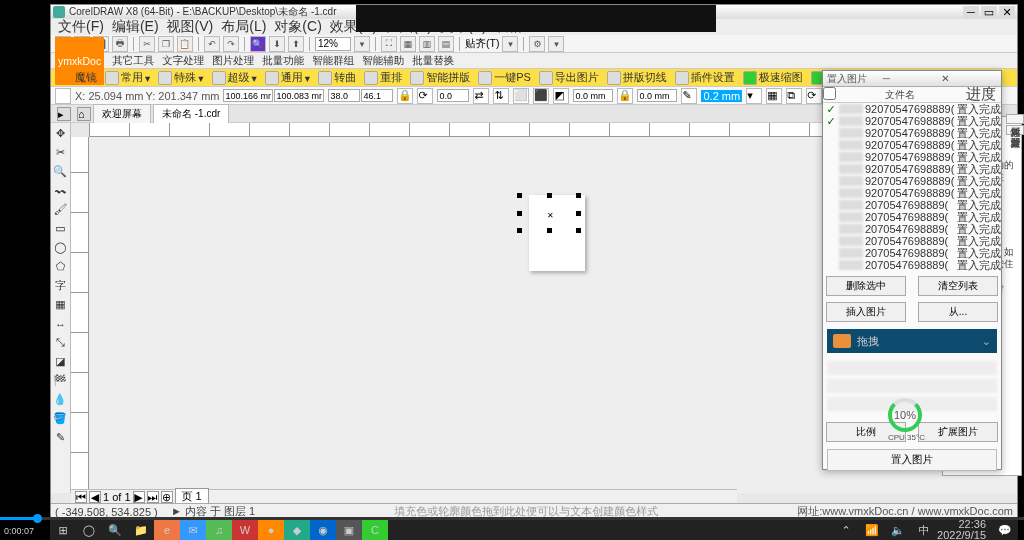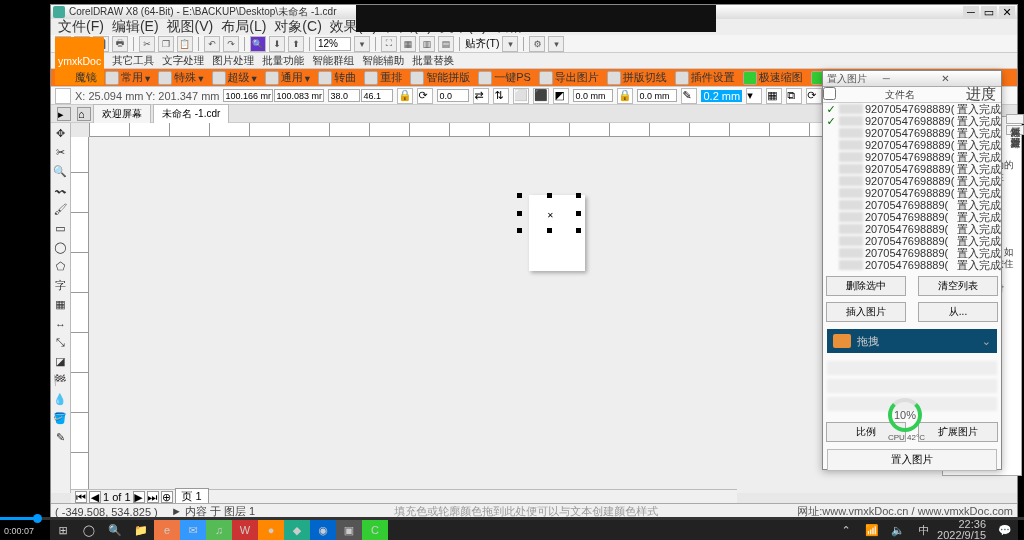--- a/index.html
+++ b/index.html
@@ -12,21 +12,21 @@
 .blackbar { position:absolute; left:305px; top:0; width:360px; height:27px; background:#111; z-index:5; }
 .menubar { height:16px; display:flex; align-items:center; padding-left:4px; gap:2px; background:#eee; }
 .menubar span { padding:0 3px; font-size:14px; color:#333; cursor:pointer; }
 .toolbar { height:18px; background:#f5f5f5; border-bottom:1px solid #ccc; display:flex; align-items:center; padding:0 4px; gap:3px; }
 .toolbar .tb { width:16px; height:16px; background:#eee; border:1px solid #bbb; display:flex; align-items:center; justify-content:center; font-size:9px; color:#555; }
 .toolbar .sep { width:1px; height:14px; background:#aaa; margin:0 2px; }
 .toolbar input { width:36px; height:14px; font-size:10px; border:1px solid #aaa; padding:0 2px; }
 .pluginbar { height:16px; background:#f0f0f0; border-bottom:1px solid #ccc; display:flex; align-items:center; padding:0 4px; gap:8px; }
 .pluginbar span { font-size:10.5px; color:#333; }
 .pluginbar .orange { background:#f80; color:#fff; padding:18px 3px; border-radius:1px; }
-.actionbar { height:18px; background:#f97316; border-bottom:1px solid #ccc; display:flex; align-items:center; padding:0 4px; gap:4px; overflow:hidden; white-space:nowrap; }
+.actionbar { height:18px; background:#fde047; border-bottom:1px solid #ccc; display:flex; align-items:center; padding:0 4px; gap:4px; overflow:hidden; white-space:nowrap; }
 .actionbar .ab { display:flex; align-items:center; gap:2px; padding:0 2px; font-size:10.5px; color:#333; }
 .actionbar .ab .ico { width:14px; height:14px; background:#ddd; border:1px solid #aaa; border-radius:2px; }
 .actionbar .orange2 { background:#f80; width:14px; height:14px; border-radius:2px; }
 .proprow { height:18px; background:#f8f8f8; border-bottom:1px solid #ccc; display:flex; align-items:center; padding:0 4px; gap:4px; overflow:hidden; font-size:9.5px; white-space:nowrap; }
 .proprow .pb { width:16px; height:16px; border:1px solid #bbb; background:#fff; }
 .proprow .lbl { color:#555; }
 .proprow input { width:50px; height:13px; font-size:9px; border:1px solid #aaa; padding:0 1px; }
 .proprow .blue { background:#0af; color:#fff; padding:0 2px; }
 .tabrow { height:18px; background:#e5e5e5; display:flex; align-items:center; gap:0; border-bottom:1px solid #ccc; }
 .tabrow .tab { padding:2px 8px; background:#f5f5f5; border:1px solid #bbb; border-bottom:none; font-size:10px; margin-left:2px; }
@@ -442,21 +442,21 @@
 
 <div class="docktabs">
   <div class="dt">对象属性</div>
   <div class="dt">对象管理器</div>
 </div>
 
 <div class="cpuwidget">
   <div class="ring">
       <span>10%</span>
     </div>
-  <div class="lbl2">CPU 42°C</div>
+  <div class="lbl2">CPU 35°C</div>
 </div>
 
 <div class="taskbar">
   <div class="tb2">⊞</div>
   <div class="tb2">◯</div>
   <div class="tb2">🔍</div>
   <div class="tb2">📁</div>
   <div class="tb2" style="background:#e74">e</div>
   <div class="tb2" style="background:#39f">✉</div>
   <div class="tb2" style="background:#5b5">♫</div>

